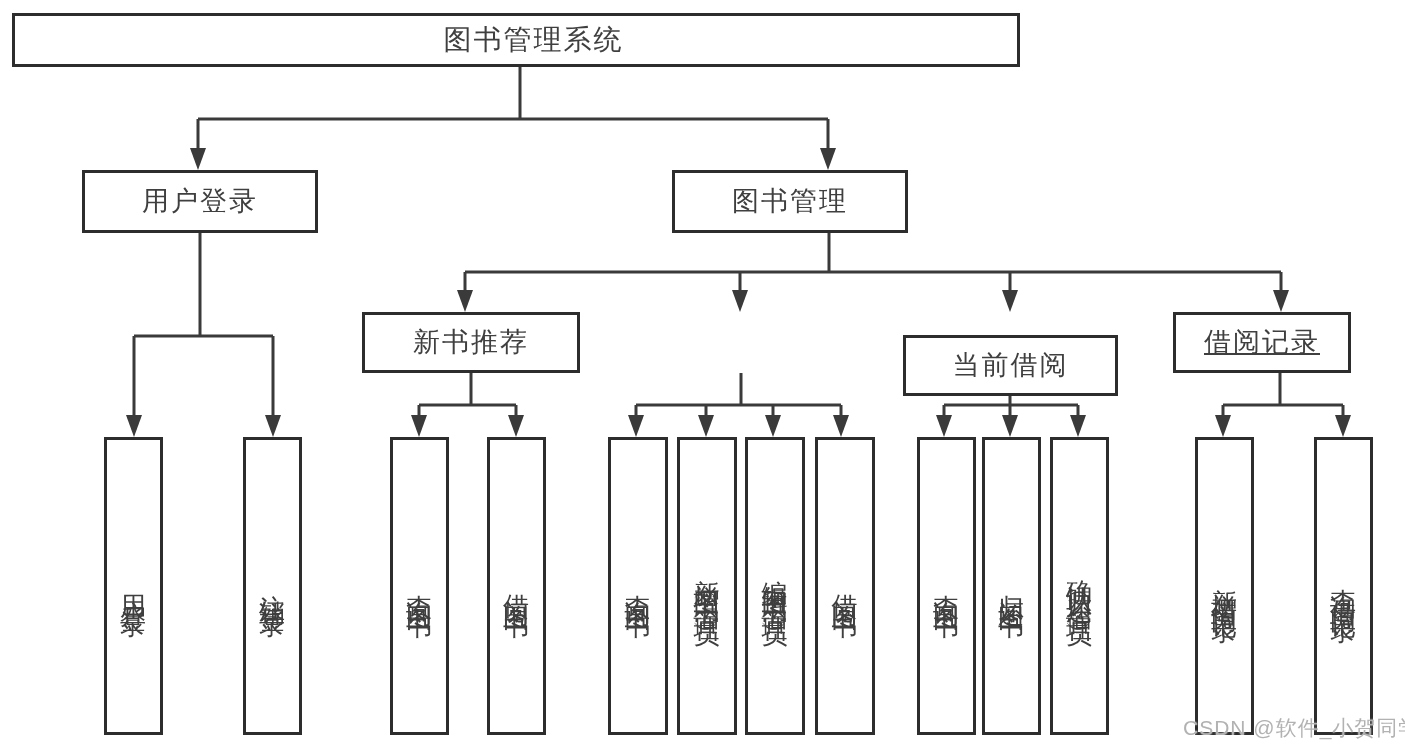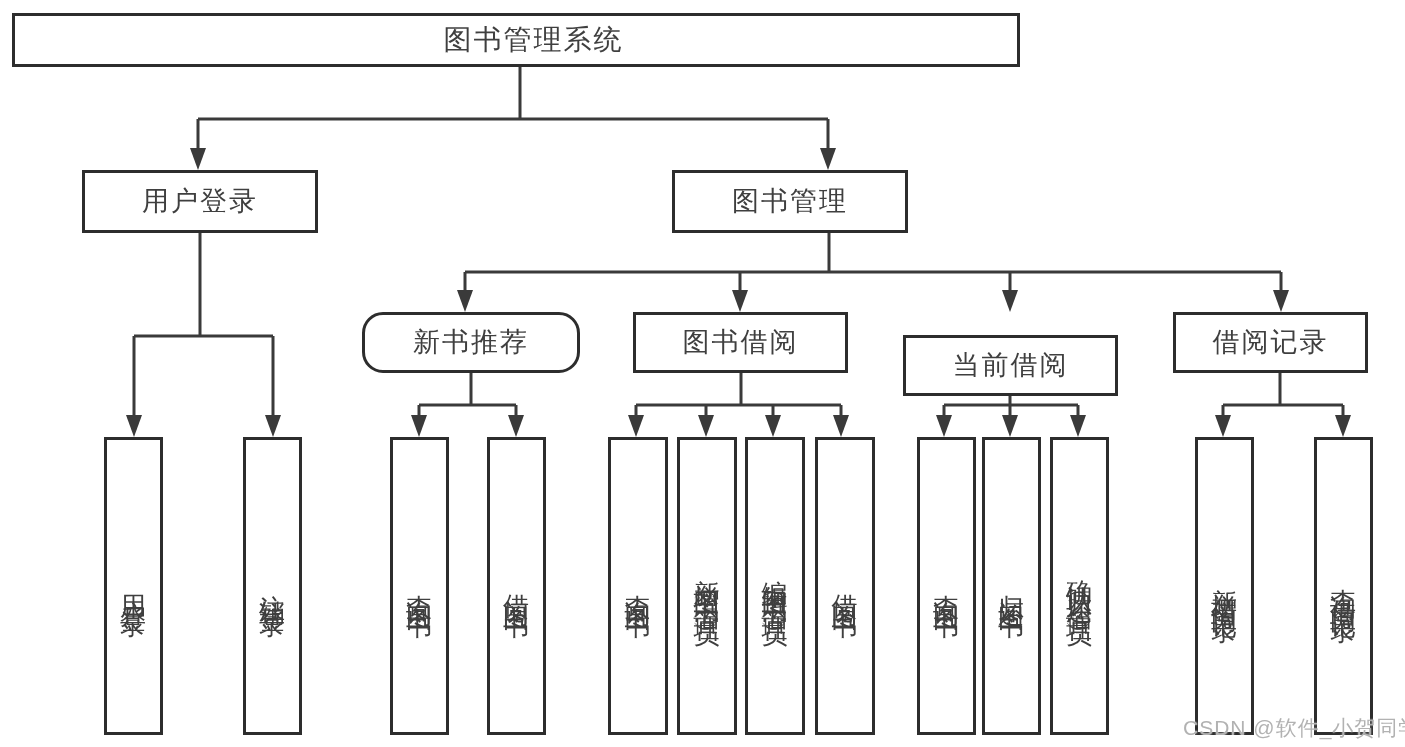--- a/index.html
+++ b/index.html
@@ -105,24 +105,23 @@
       <polygon points="1215,415 1231,415 1223,437"></polygon>
       <polygon points="1335,415 1351,415 1343,437"></polygon>
     </g>
   </svg>
 
   <div class="box root" style="left:12px;top:13px;width:1008px;height:54px;">图书管理系统</div>
 
   <div class="box" style="left:82px;top:170px;width:236px;height:63px;">用户登录</div>
   <div class="box" style="left:672px;top:170px;width:236px;height:63px;">图书管理</div>
 
-  <div class="box" style="left:362px;top:312px;width:218px;height:61px;border-radius:21px;">新书推荐</div>
-  <div class="box" style="left:633px;top:312px;width:215px;height:61px;">图书借阅</div>
+  <div class="box" style="left:362px;top:312px;width:218px;height:61px;">新书推荐</div>
   <div class="box" style="left:903px;top:312px;width:215px;height:61px;margin-top:23px;">当前借阅</div>
-  <div class="box" style="left:1173px;top:312px;width:195px;height:61px;">借阅记录</div>
+  <div class="box" style="left:1173px;top:312px;width:178px;height:61px;text-decoration:underline;">借阅记录</div>
 
   <div class="box leaf" style="left:104px;top:437px;width:59px;height:298px;">用户登录</div>
   <div class="box leaf" style="left:243px;top:437px;width:59px;height:298px;">注销登录</div>
 
   <div class="box leaf" style="left:390px;top:437px;width:59px;height:298px;">查询图书</div>
   <div class="box leaf" style="left:487px;top:437px;width:59px;height:298px;">借阅图书</div>
 
   <div class="box leaf" style="left:608px;top:437px;width:60px;height:298px;">查询图书</div>
   <div class="box leaf" style="left:677px;top:437px;width:60px;height:298px;">新增图书（管理员）</div>
   <div class="box leaf" style="left:745px;top:437px;width:60px;height:298px;">编辑图书（管理员）</div>

